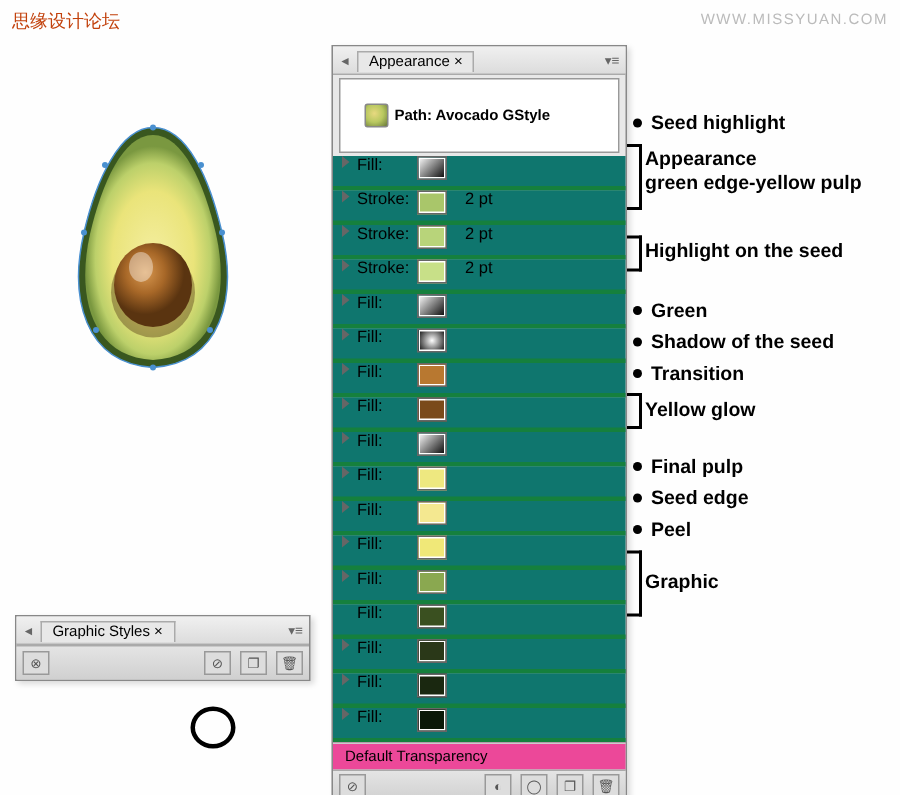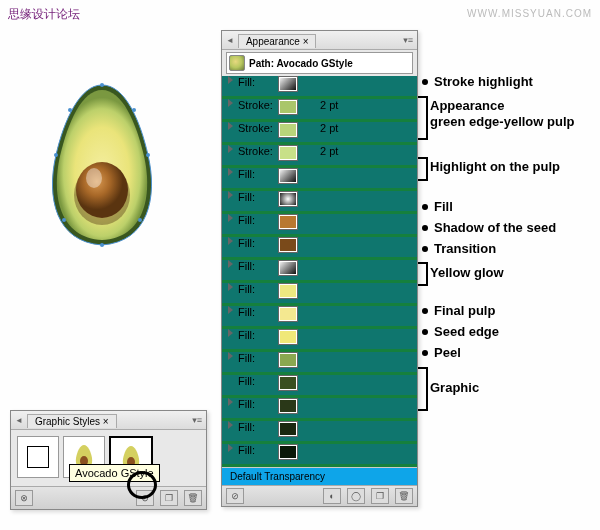--- a/index.html
+++ b/index.html
@@ -1,33 +1,33 @@
 <!DOCTYPE html>
 <html><head>
 <meta charset="utf-8">
 <style>
 body{margin:0;font-family:Tahoma,Arial,sans-serif;font-size:11px;background:#fefefe;width:600px;height:530px;position:relative;color:#000}
-.corner-label{position:absolute;top:6px;left:8px;font-size:12px;color:#701a75;font-family:Liberation Mono, monospace}
+.corner-label{position:absolute;top:6px;left:8px;font-size:12px;color:#c2410c;font-family:Liberation Mono, monospace}
 .url{position:absolute;top:8px;right:8px;font-size:10px;color:#bbb;letter-spacing:1px}
 .avocado{position:absolute;left:40px;top:80px;width:125px;height:170px}
 .avocado svg{width:100%;height:100%}
 .panel{position:absolute;background:#e8e8e8;border:1px solid #888;box-shadow:2px 2px 4px rgba(0,0,0,.15)}
 .panel-header{display:flex;align-items:center;height:18px;background:linear-gradient(#f0f0f0,#dcdcdc);border-bottom:1px solid #aaa;padding:0 4px;font-size:10px}
 .panel-header .tab{background:#e8e8e8;border:1px solid #aaa;border-bottom:none;padding:1px 7px;position:relative;top:1px}
 .panel-header .close{margin-left:auto;font-size:9px;color:#666;cursor:pointer}
 .panel-header .collapse{font-size:8px;color:#666;margin-right:4px}
 .appearance{left:221px;top:30px;width:195px}
-.path-row{display:flex;align-items:center;background:#fff;border:1px solid #999;margin:2px 4px;padding:2px;font-weight:bold;font-size:10px}
+.path-row{display:flex;align-items:center;background:#fff;border:1px solid #999;margin:2px 4px;padding:16px;font-weight:bold;font-size:10px}
 .path-thumb{width:14px;height:14px;margin-right:4px;background:radial-gradient(circle at 40% 40%, #e8d980 0%, #b8c860 50%, #6a7a3a 100%);border:1px solid #888;border-radius:2px}
 .row{display:flex;align-items:flex-start;height:20px;padding:0 6px;border-bottom:3px solid #15803d;background:#0f766e}
 .tri{width:0;height:0;border-top:4px solid transparent;border-bottom:4px solid transparent;border-left:5px solid #666;margin-right:5px;flex-shrink:0}
 .row-label{width:36px;flex-shrink:0}
 .swatch{width:18px;height:14px;border:1px solid #666;box-shadow:0 0 0 1px #fff inset;margin-left:4px;flex-shrink:0}
-.row-val{margin-left:22px}
-.default-trans{padding:3px 8px;font-size:10px;background:#0ea5e9;border-top:1px solid #ccc}
+.row-val{margin-left:12px}
+.default-trans{padding:3px 8px;font-size:10px;background:#ec4899;border-top:1px solid #ccc}
 .panel-footer{display:flex;align-items:center;height:20px;background:linear-gradient(#e4e4e4,#d0d0d0);border-top:1px solid #aaa;padding:0 4px;gap:6px}
 .foot-icon{width:16px;height:14px;border:1px solid #999;background:#ddd;display:flex;align-items:center;justify-content:center;font-size:9px;color:#555}
 .annotations{position:absolute;left:422px;top:60px;font-family:"Segoe UI",Arial,sans-serif;font-weight:bold;font-size:13px}
 .anno{position:absolute;white-space:nowrap;display:flex;align-items:center}
 .anno .dot{width:6px;height:6px;background:#000;border-radius:50%;margin-right:6px}
 .bracket{position:absolute;border-right:2px solid #000;border-top:2px solid #000;border-bottom:2px solid #000;width:8px}
 .gstyles{left:10px;top:410px;width:195px}
 .gs-body{display:flex;padding:6px;gap:4px;background:#e8e8e8;position:relative}
 .gs-thumb{width:40px;height:40px;border:1px solid #999;background:#fff;display:flex;align-items:center;justify-content:center}
 .gs-thumb.sel{border:2px solid #000}
@@ -183,36 +183,36 @@
     <div class="foot-icon">◐</div>
     <div class="foot-icon">◯</div>
     <div class="foot-icon">❐</div>
     <div class="foot-icon">🗑</div>
   </div>
 </div>
 
 <div class="annotations">
   <div class="anno" style="top:14px">
       <span class="dot"></span>
-      <span>Stroke highlight</span>
+      <span>Seed highlight</span>
     </div>
   <div class="bracket" style="top:36px;height:40px;left:-4px"></div>
   <div class="anno" style="top:38px;left:8px">
       <span>Appearance</span>
     </div>
   <div class="anno" style="top:54px;left:8px">
       <span>green edge-yellow pulp</span>
     </div>
   <div class="bracket" style="top:97px;height:20px;left:-4px"></div>
   <div class="anno" style="top:99px;left:8px">
-      <span>Highlight on the pulp</span>
+      <span>Highlight on the seed</span>
     </div>
   <div class="anno" style="top:139px">
       <span class="dot"></span>
-      <span>Fill</span>
+      <span>Green</span>
     </div>
   <div class="anno" style="top:160px">
       <span class="dot"></span>
       <span>Shadow of the seed</span>
     </div>
   <div class="anno" style="top:181px">
       <span class="dot"></span>
       <span>Transition</span>
     </div>
   <div class="bracket" style="top:202px;height:20px;left:-4px"></div>
@@ -235,38 +235,20 @@
   <div class="anno" style="top:320px;left:8px">
       <span>Graphic</span>
     </div>
 </div>
 
 <div class="panel gstyles">
   <div class="panel-header">
     <span class="collapse">◄</span>
     <span class="tab"><span>Graphic Styles</span> ×</span>
     <span class="close">▾≡</span>
-  </div>
-  <div class="gs-body">
-    <div class="gs-thumb">
-        <div style="width:20px;height:20px;border:1px solid #000;background:#fff"></div>
-      </div>
-    <div class="gs-thumb">
-        <svg class="mini-avo" viewBox="0 0 20 26">
-          <path d="M10 1C14 1 17 8 18 14C19 21 16 25 10 25C4 25 1 21 2 14C3 8 6 1 10 1Z" fill="#d4d060"></path>
-          <ellipse cx="10" cy="17" rx="4" ry="5" fill="#8a5020"></ellipse>
-        </svg>
-      </div>
-    <div class="gs-thumb sel">
-        <svg class="mini-avo" viewBox="0 0 20 26">
-          <path d="M10 1C14 1 17 8 18 14C19 21 16 25 10 25C4 25 1 21 2 14C3 8 6 1 10 1Z" fill="#d4d060"></path>
-          <ellipse cx="10" cy="17" rx="4" ry="5" fill="#8a5020"></ellipse>
-        </svg>
-      </div>
-    <div class="tooltip">Avocado GStyle</div>
   </div>
   <div class="gs-footer">
     <div class="foot-icon">⊗</div>
     <div class="gs-footer-right">
       <div class="foot-icon">⊘</div>
       <div class="foot-icon">❐</div>
       <div class="foot-icon">🗑</div>
     </div>
   </div>
 </div>

